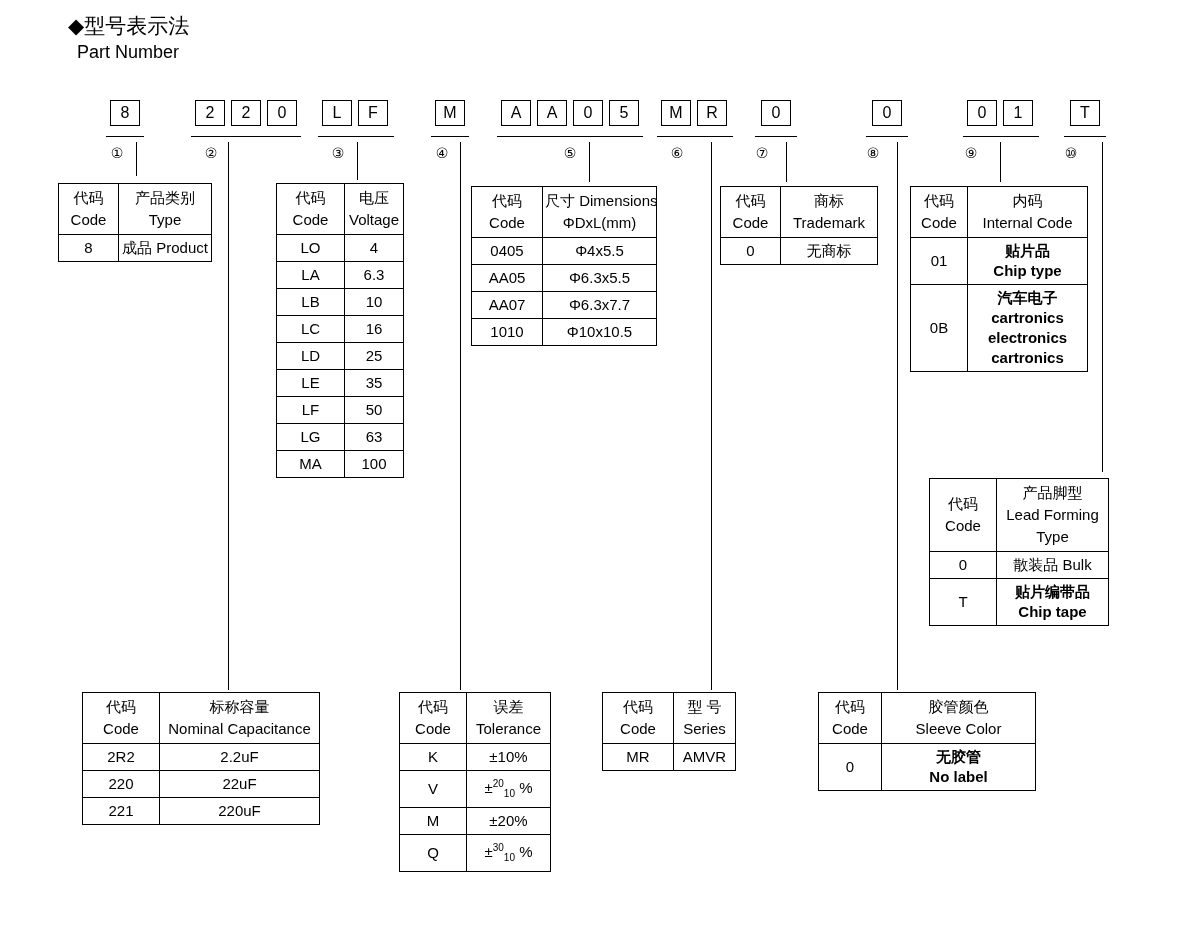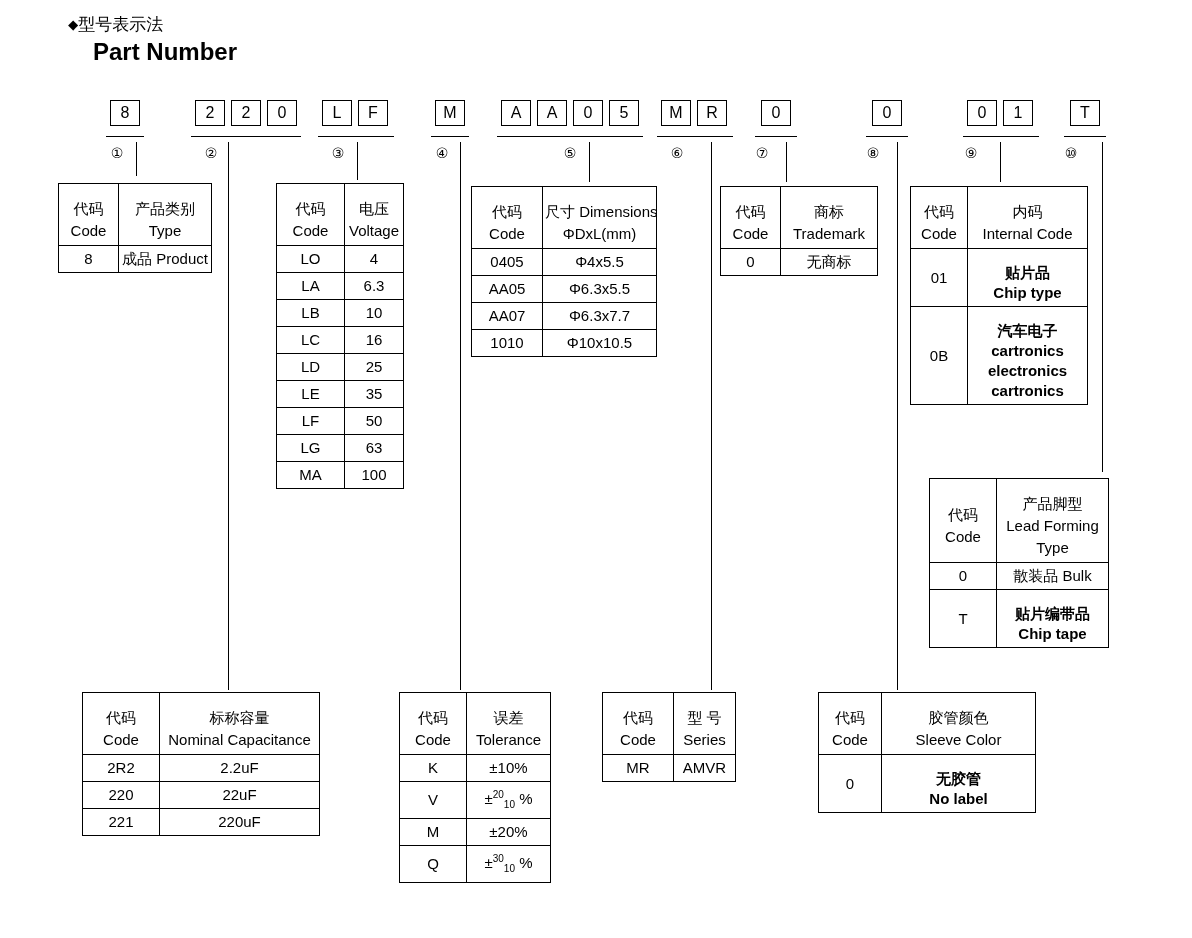--- a/index.html
+++ b/index.html
@@ -19,31 +19,29 @@
     background: #ffffff;
   }
 
   
   .title-block {
     position: absolute;
     left: 68px;
     top: 12px;
   }
   .title-cn {
-    font-size: 17px;
+    font-size: 21px;
     line-height: 27px;
     white-space: nowrap;
-    font-family: Liberation Mono, monospace;
   }
   .title-en {
-    font-size: 24px;
+    font-size: 18px;
     line-height: 26px;
-    margin-left: 25px;
+    margin-left: 9px;
     white-space: nowrap;
-    font-weight: bold;
   }
 
   
   .pn-box {
     position: absolute;
     width: 30px;
     height: 26px;
     border: 1.6px solid #000;
     box-sizing: border-box;
     font-size: 16px;
@@ -92,21 +90,20 @@
   }
   .spec-table td.hd {
     line-height: 22px;
   }
   .spec-table td.wrap {
     white-space: normal;
     font-weight: bold;
   }
   .cn {
     display: block;
-    margin-top: 11px;
   }
   .en {
     display: block;
   }
   .inline-pair {
     white-space: nowrap;
   }
   sup.tol {
     font-size: 10px;
     vertical-align: super;

